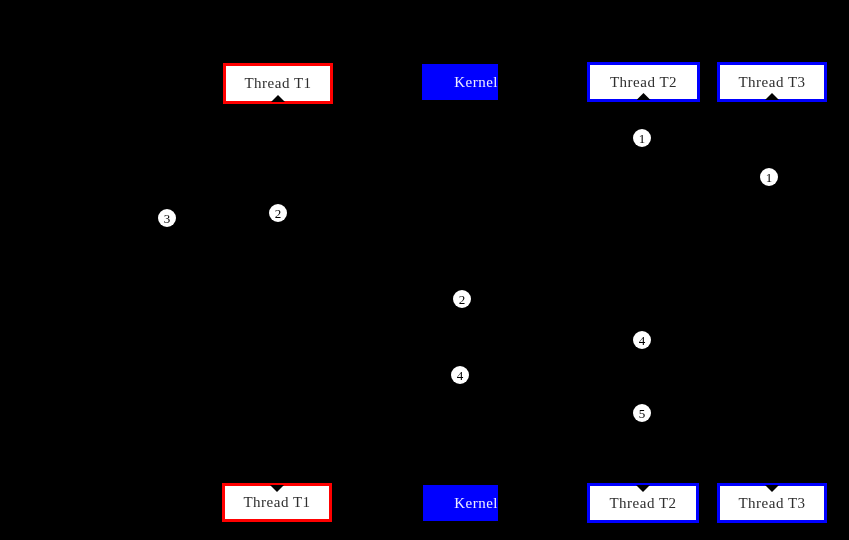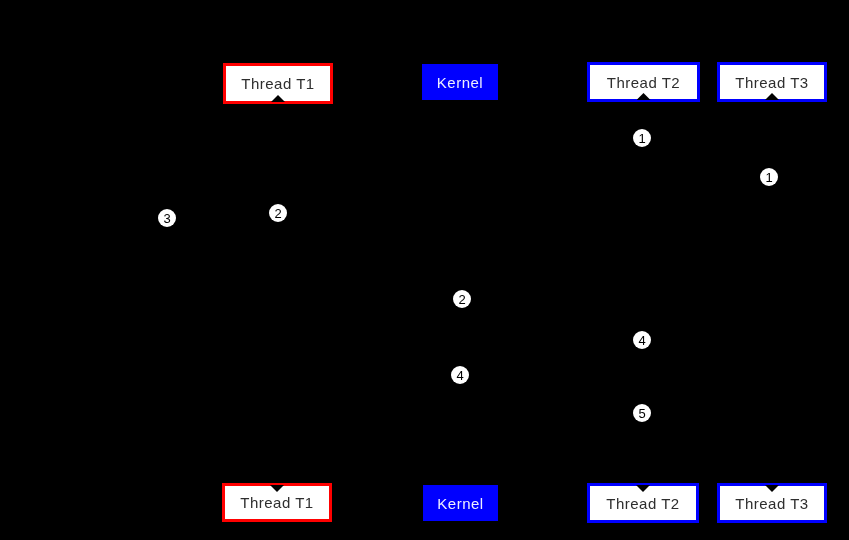--- a/index.html
+++ b/index.html
@@ -6,21 +6,21 @@
     margin: 0;
     padding: 0;
     background: #000;
   }
   #canvas {
     position: relative;
     width: 849px;
     height: 540px;
     background: var(--bg, #000);
     overflow: hidden;
-    font-family: Liberation Sans, sans-serif;
+    font-family: Liberation Serif, serif;
   }
   .layer { position: absolute; inset: 0; }
   .box {
     position: absolute;
     box-sizing: border-box;
     background: var(--white, #fff);
     display: flex;
     align-items: center;
     justify-content: center;
     font-size: 15px;
@@ -33,20 +33,21 @@
   }
   .box.blue-outline {
     border: 3px solid var(--blue, #00f);
     color: var(--box-text, #2e2e2e);
     justify-content: center;
   }
   .box.blue-filled {
     background: var(--blue, #00f);
     border: none;
     color: var(--kernel-text, #eef);
+    justify-content: flex-end;
   }
   .notch {
     position: absolute;
     left: 50%;
     width: 14px;
     height: 7px;
     margin-left: -7px;
     background: var(--black, #000);
   }
   .notch-bottom {

